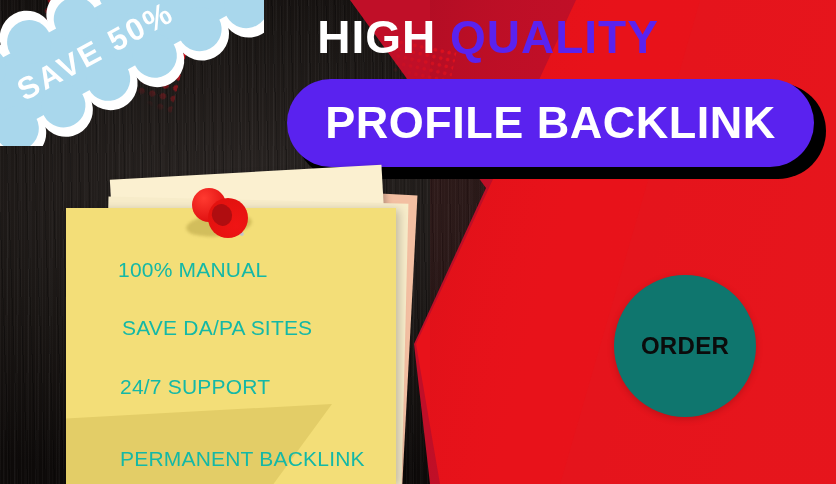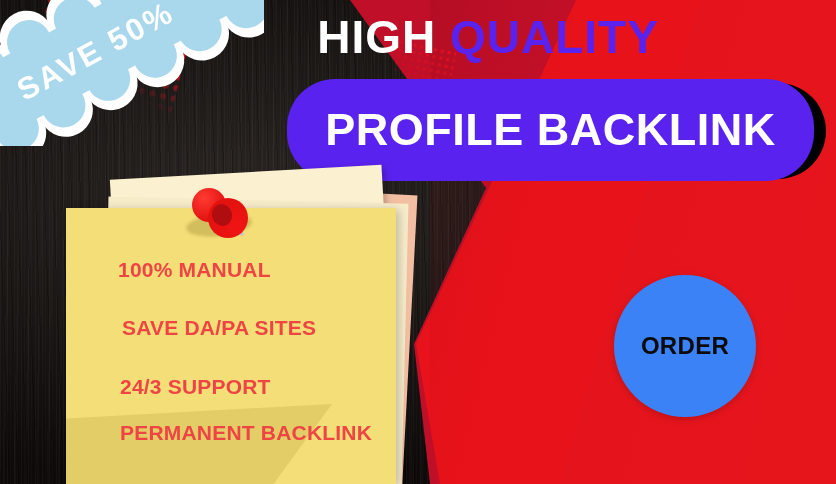--- a/index.html
+++ b/index.html
@@ -129,21 +129,21 @@
   .pill-shadow {
     position: absolute;
     left: 295px; top: 83px;
     width: 531px; height: 96px;
     background: #000000;
     border-radius: 50px;
   }
   .pill {
     position: absolute;
     left: 287px; top: 79px;
-    width: 527px; height: 102px;
+    width: 527px; height: 88px;
     background: #5a22ef;
     border-radius: 48px;
     display: flex;
     align-items: center;
     justify-content: center;
   }
   .pill span {
     color: #ffffff;
     font-size: 45px;
     font-weight: 700;
@@ -191,28 +191,28 @@
 
   .note-list {
     position: absolute;
     left: 66px; top: 208px;
     width: 348px; height: 276px;
     padding: 34px 0 0 0;
     box-sizing: border-box;
   }
   .note-list li {
     list-style: none;
-    color: #ef4444;
-    font-weight: 700;
+    color: #14b8a6;
+    font-weight: 400;
     white-space: nowrap;
   }
   .nl-0 { font-size: 21px; margin: 0 0 0 52px; letter-spacing: .2px; }
   .nl-1 { font-size: 21px; margin: 34px 0 0 56px; letter-spacing: .2px; }
   .nl-2 { font-size: 21px; margin: 35px 0 0 54px; letter-spacing: .2px; }
-  .nl-3 { font-size: 21px; margin: 22px 0 0 54px; letter-spacing: .2px; }
+  .nl-3 { font-size: 21px; margin: 48px 0 0 54px; letter-spacing: .2px; }
 
   
   .pin {
     position: absolute;
     left: 186px; top: 186px;
     width: 80px; height: 76px;
   }
   .pin-shadow {
     position: absolute;
     left: 0px; top: 28px;
@@ -252,21 +252,21 @@
     background: #b00d10;
     transform: rotate(-22deg);
   }
 
   
   .order {
     position: absolute;
     left: 614px; top: 275px;
     width: 142px; height: 142px;
     border-radius: 50%;
-    background: #3b82f6;
+    background: #0f766e;
     display: flex;
     flex-direction: column;
     align-items: center;
     justify-content: center;
     box-shadow: 0 2px 7px rgba(0,0,0,0.18);
   }
   .order span {
     color: #0b0b0b;
     font-size: 24px;
     font-weight: 700;
@@ -361,21 +361,21 @@
 
   <div class="note-peach"></div>
   <div class="note-cream"></div>
   <div class="note-cream2"></div>
   <div class="note-yellow"></div>
   <div class="note-fold"></div>
 
   <ul class="note-list">
     <li class="nl-0">100% MANUAL</li>
     <li class="nl-1">SAVE DA/PA SITES</li>
-    <li class="nl-2">24/3 SUPPORT</li>
+    <li class="nl-2">24/7 SUPPORT</li>
     <li class="nl-3">PERMANENT BACKLINK</li>
   </ul>
 
   <div class="pin">
     <div class="pin-shadow"></div>
     <div class="pin-needle"></div>
     <div class="pin-ball"></div>
     <div class="pin-head"></div>
     <div class="pin-inner"></div>
   </div>

